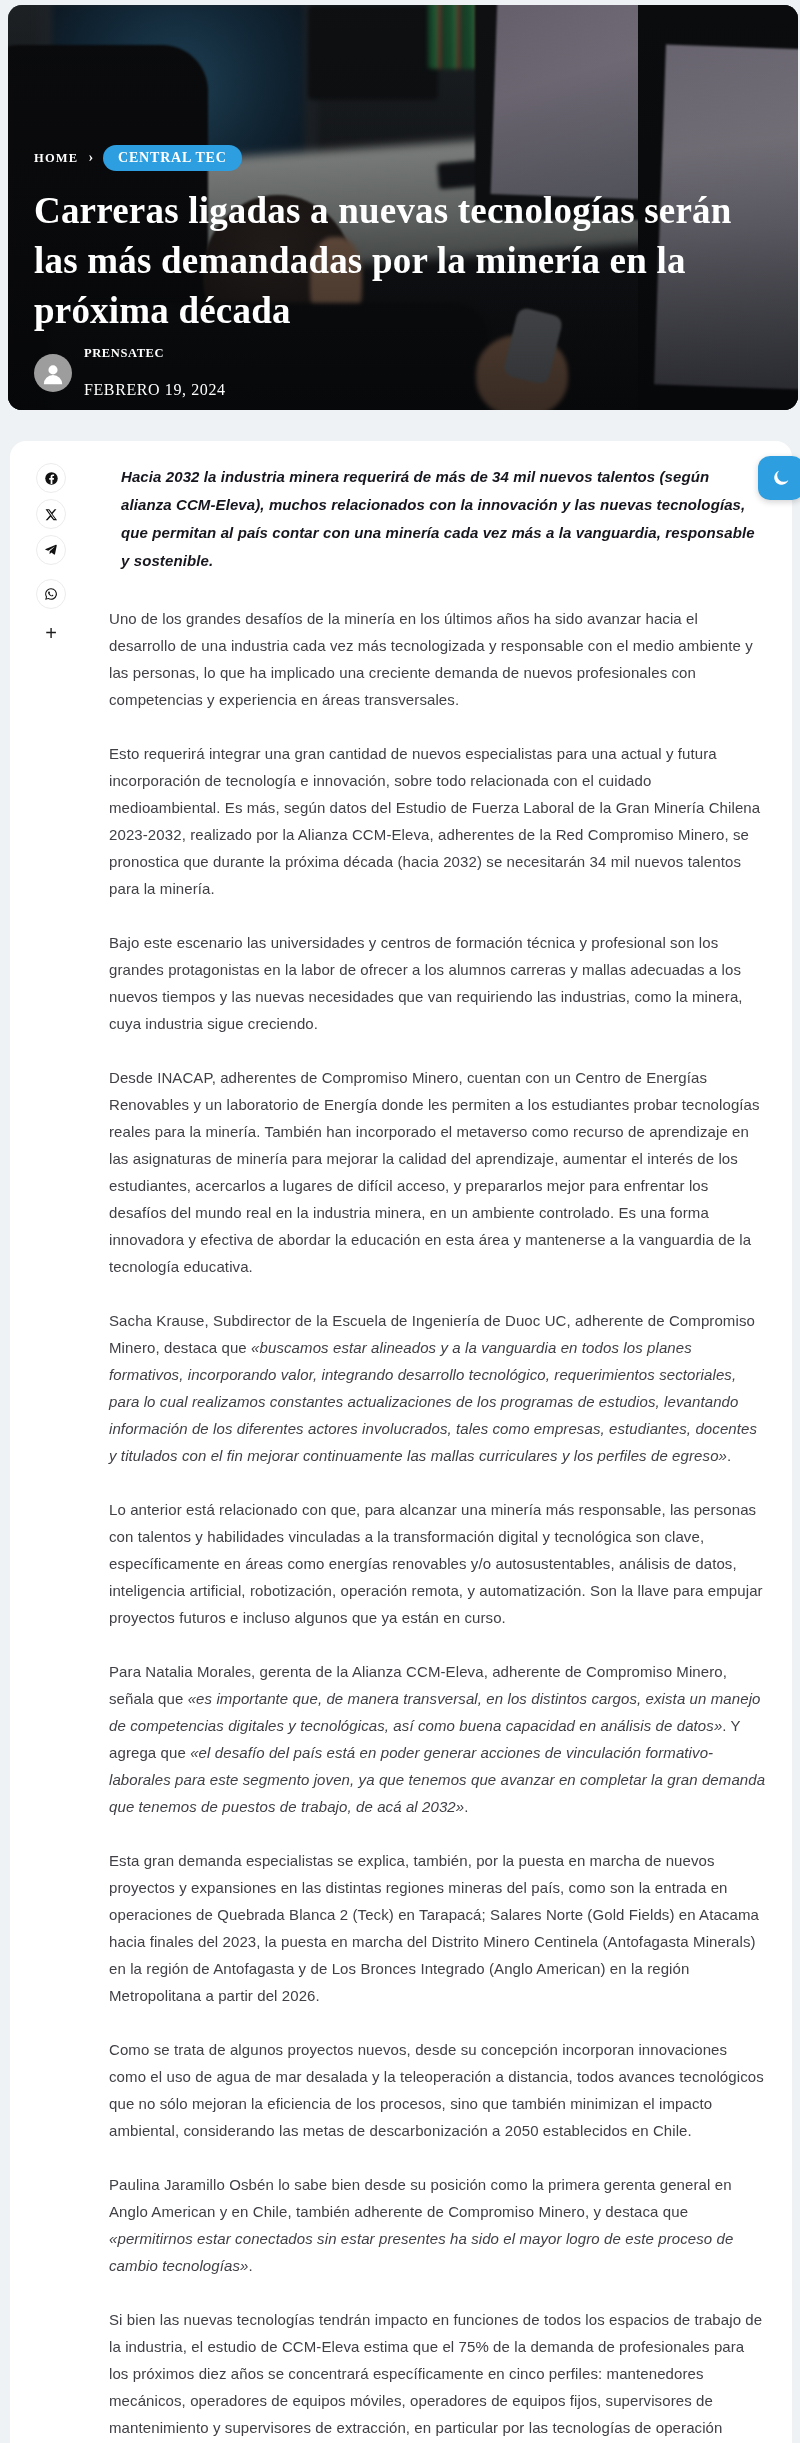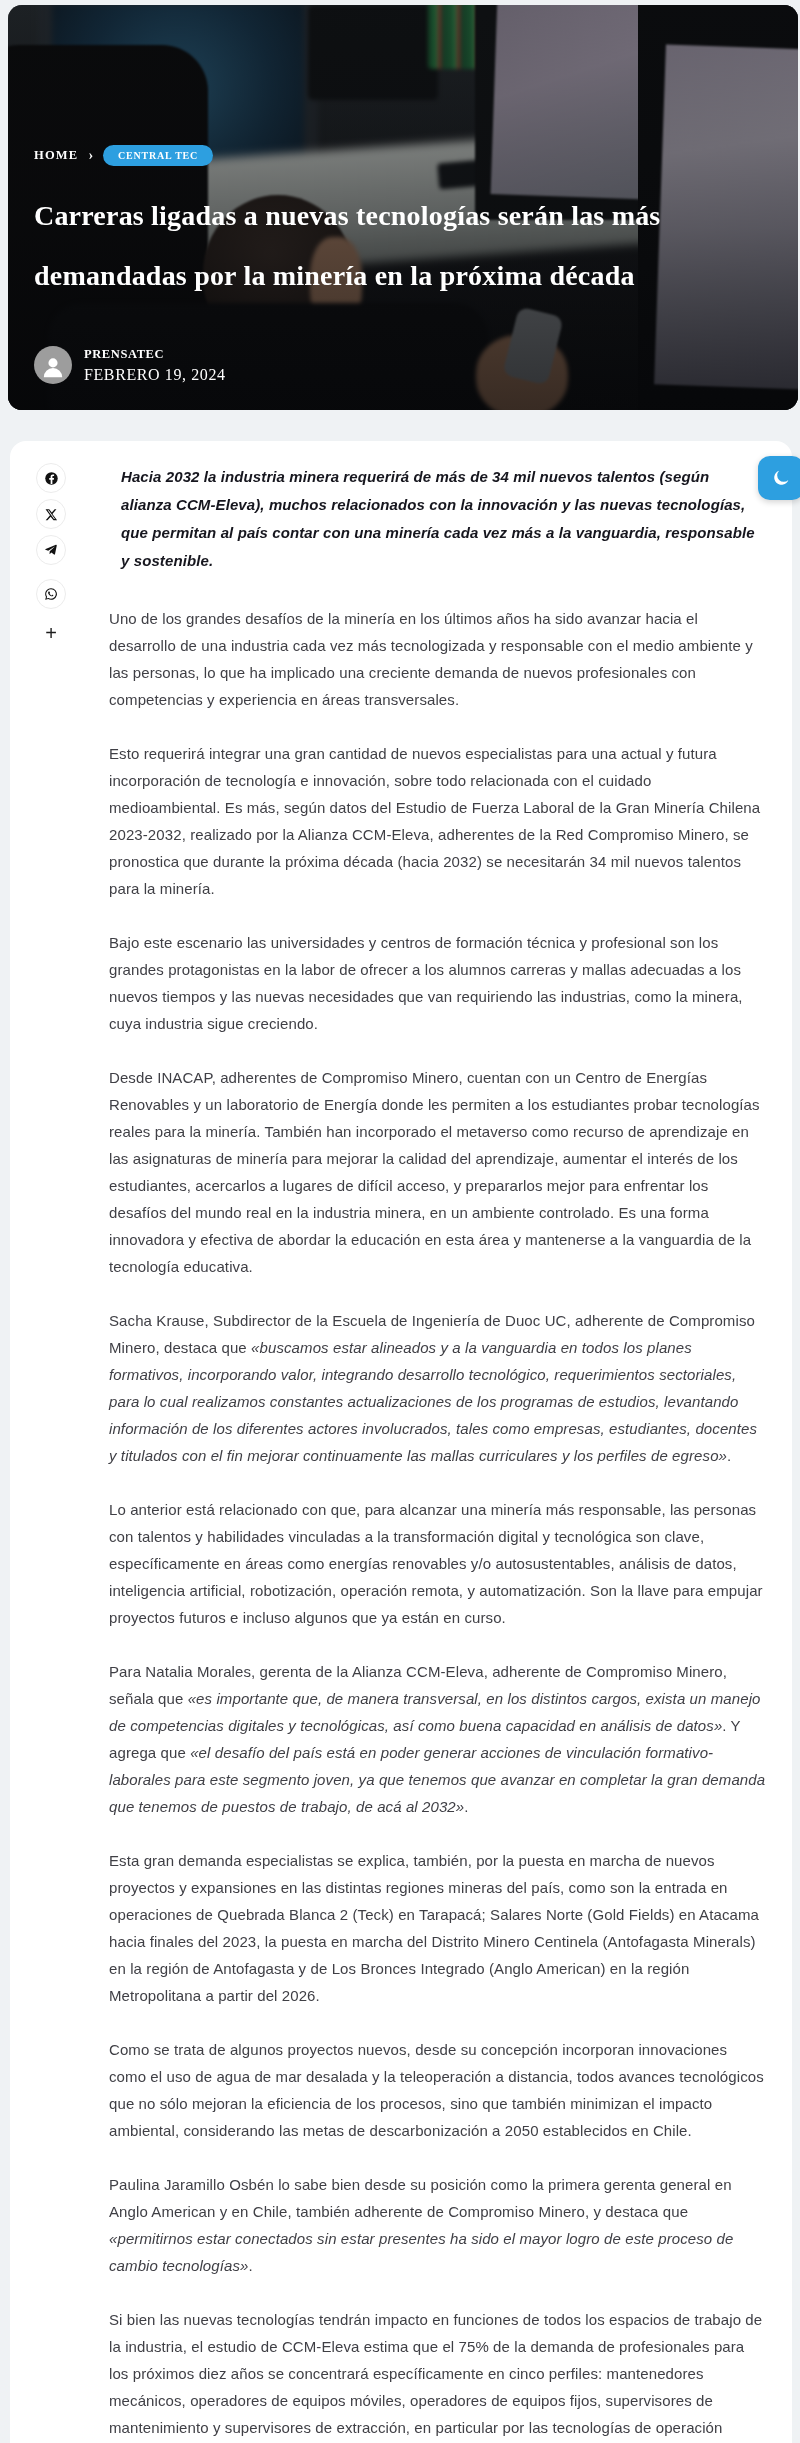--- a/index.html
+++ b/index.html
@@ -47,30 +47,30 @@
   .ph-body   { left: 40px; top: 298px; width: 440px; height: 130px; border-radius: 34px; background: #0d0e10; filter: blur(2px); }
   .ph-hand   { left: 468px; top: 330px; width: 92px; height: 82px; border-radius: 46%; background: #b08263; filter: blur(2px); }
   .ph-dev    { left: 502px; top: 306px; width: 46px; height: 70px; border-radius: 10px; background: #8e9296; transform: rotate(14deg); filter: blur(1px); }
   .ph-shade  { inset: 0; background: linear-gradient(180deg, rgba(10,12,14,.32) 0%, rgba(8,9,11,.48) 55%, rgba(5,6,8,.70) 100%); }
 
   .hero-content { position: absolute; inset: 0; z-index: 5; }
 
   .breadcrumb { position: absolute; left: 26px; top: 140px; display: flex; align-items: center; gap: 10px; }
   .crumb-home { color: #ffffff; font-size: 12.5px; font-weight: 600; letter-spacing: 1.2px; cursor: pointer; }
   .crumb-sep  { color: #ffffff; font-size: 14px; font-weight: 700; line-height: 1; }
-  .crumb-pill { background: var(--accent, #2D9FE0); color: #fff; font-size: 10px; font-weight: 700;
+  .crumb-pill { background: var(--accent, #2D9FE0); color: #fff; font-size: 14px; font-weight: 700;
                 letter-spacing: .8px; padding: 5px 15px; border-radius: 14px; cursor: pointer; }
 
   .hero-title { position: absolute; left: 26px; top: 181px; width: 724px;
-                color: #ffffff; font-size: 28px; font-weight: 700; line-height: 60px; letter-spacing: .2px; }
+                color: #ffffff; font-size: 37px; font-weight: 700; line-height: 50px; letter-spacing: .2px; }
 
   .byline { position: absolute; left: 26px; top: 341px; display: flex; align-items: center; gap: 12px; }
   .avatar { width: 38px; height: 38px; border-radius: 50%; background: #9d9d9d; position: relative; overflow: hidden; flex: 0 0 auto; }
   .avatar svg { position: absolute; left: 50%; top: 54%; transform: translate(-50%,-50%); }
-  .byline-meta { display: flex; flex-direction: column; gap: 4px; }
+  .byline-meta { display: flex; flex-direction: column; gap: 20px; }
   .byline-author { color: #fff; font-size: 12.5px; font-weight: 700; letter-spacing: .6px; }
   .byline-date   { color: #fff; font-size: 16px;   font-weight: 500; letter-spacing: .6px; }
 
   
   .card {
     position: absolute; left: 10px; top: 441px;
     width: 782px; height: 2002px;
     background: #ffffff;
     border-radius: 16px 16px 0 0;
   }

